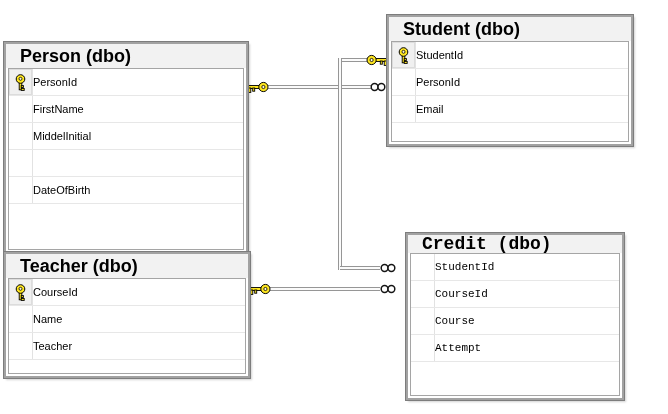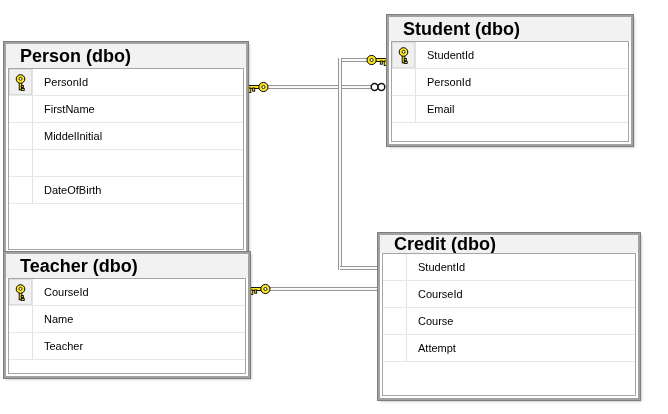--- a/index.html
+++ b/index.html
@@ -52,21 +52,20 @@
     flex:0 0 24px;
     border-right:1px solid #e2e2e2;
     display:flex;
     align-items:center;
     justify-content:center;
   }
   .keycell.pk { background:#f0f0f0; box-shadow:inset 0 0 0 1px #dcdcdc; }
   .colname {
     display:flex;
     align-items:center;
-    padding-left:11px;
     font-size:11px;
     white-space:nowrap;
   }
   
   .hline {
     position:absolute;
     height:4px;
     background:#fbfbfb;
     border-top:1px solid #969696;
     border-bottom:1px solid #969696;
@@ -221,21 +220,21 @@
         <div class="keycell"></div>
         <div class="colname">Name</div>
       </div>
       <div class="row">
         <div class="keycell"></div>
         <div class="colname">Teacher</div>
       </div>
     </div>
 </div>
 
-<div class="tbl" style="left:378px;top:233px;width:262px;height:167px;">
+<div class="tbl" style="left:406px;top:233px;width:218px;height:167px;font-family:Liberation Mono, monospace;">
   <div class="tbl-title sm">Credit (dbo)</div>
   <div class="tbl-grid">
       <div class="row">
         <div class="keycell"></div>
         <div class="colname">StudentId</div>
       </div>
       <div class="row">
         <div class="keycell"></div>
         <div class="colname">CourseId</div>
       </div>

